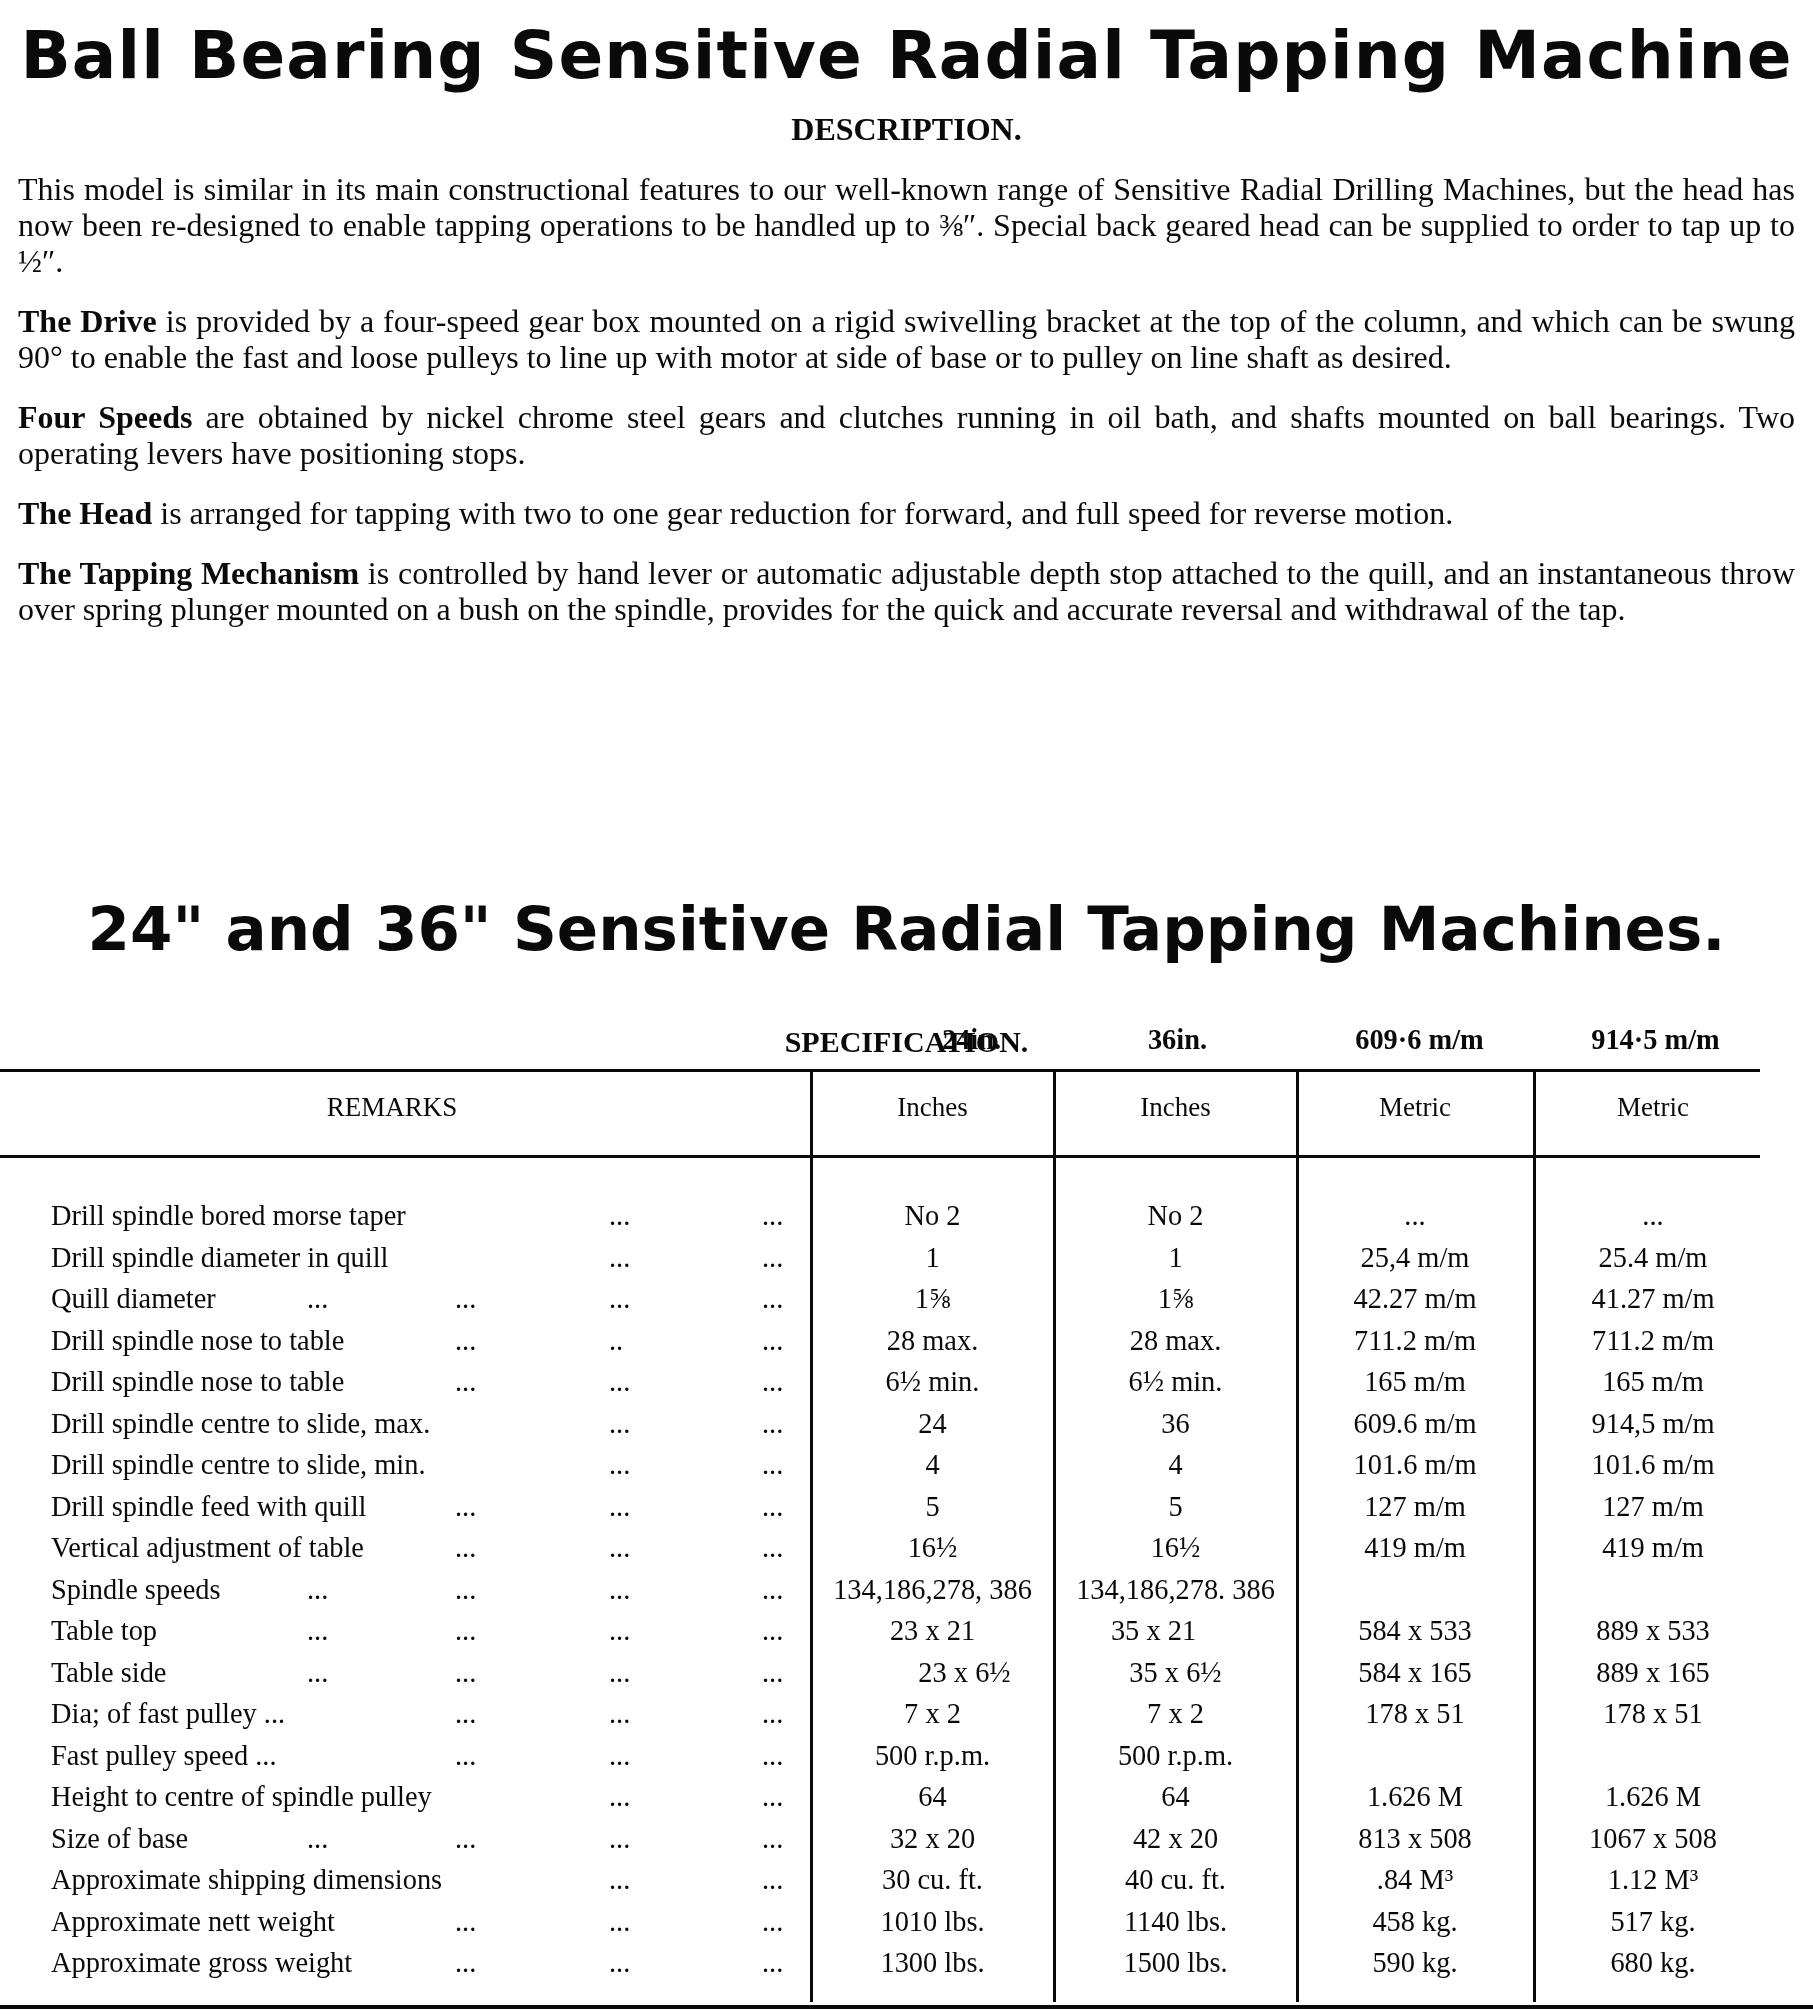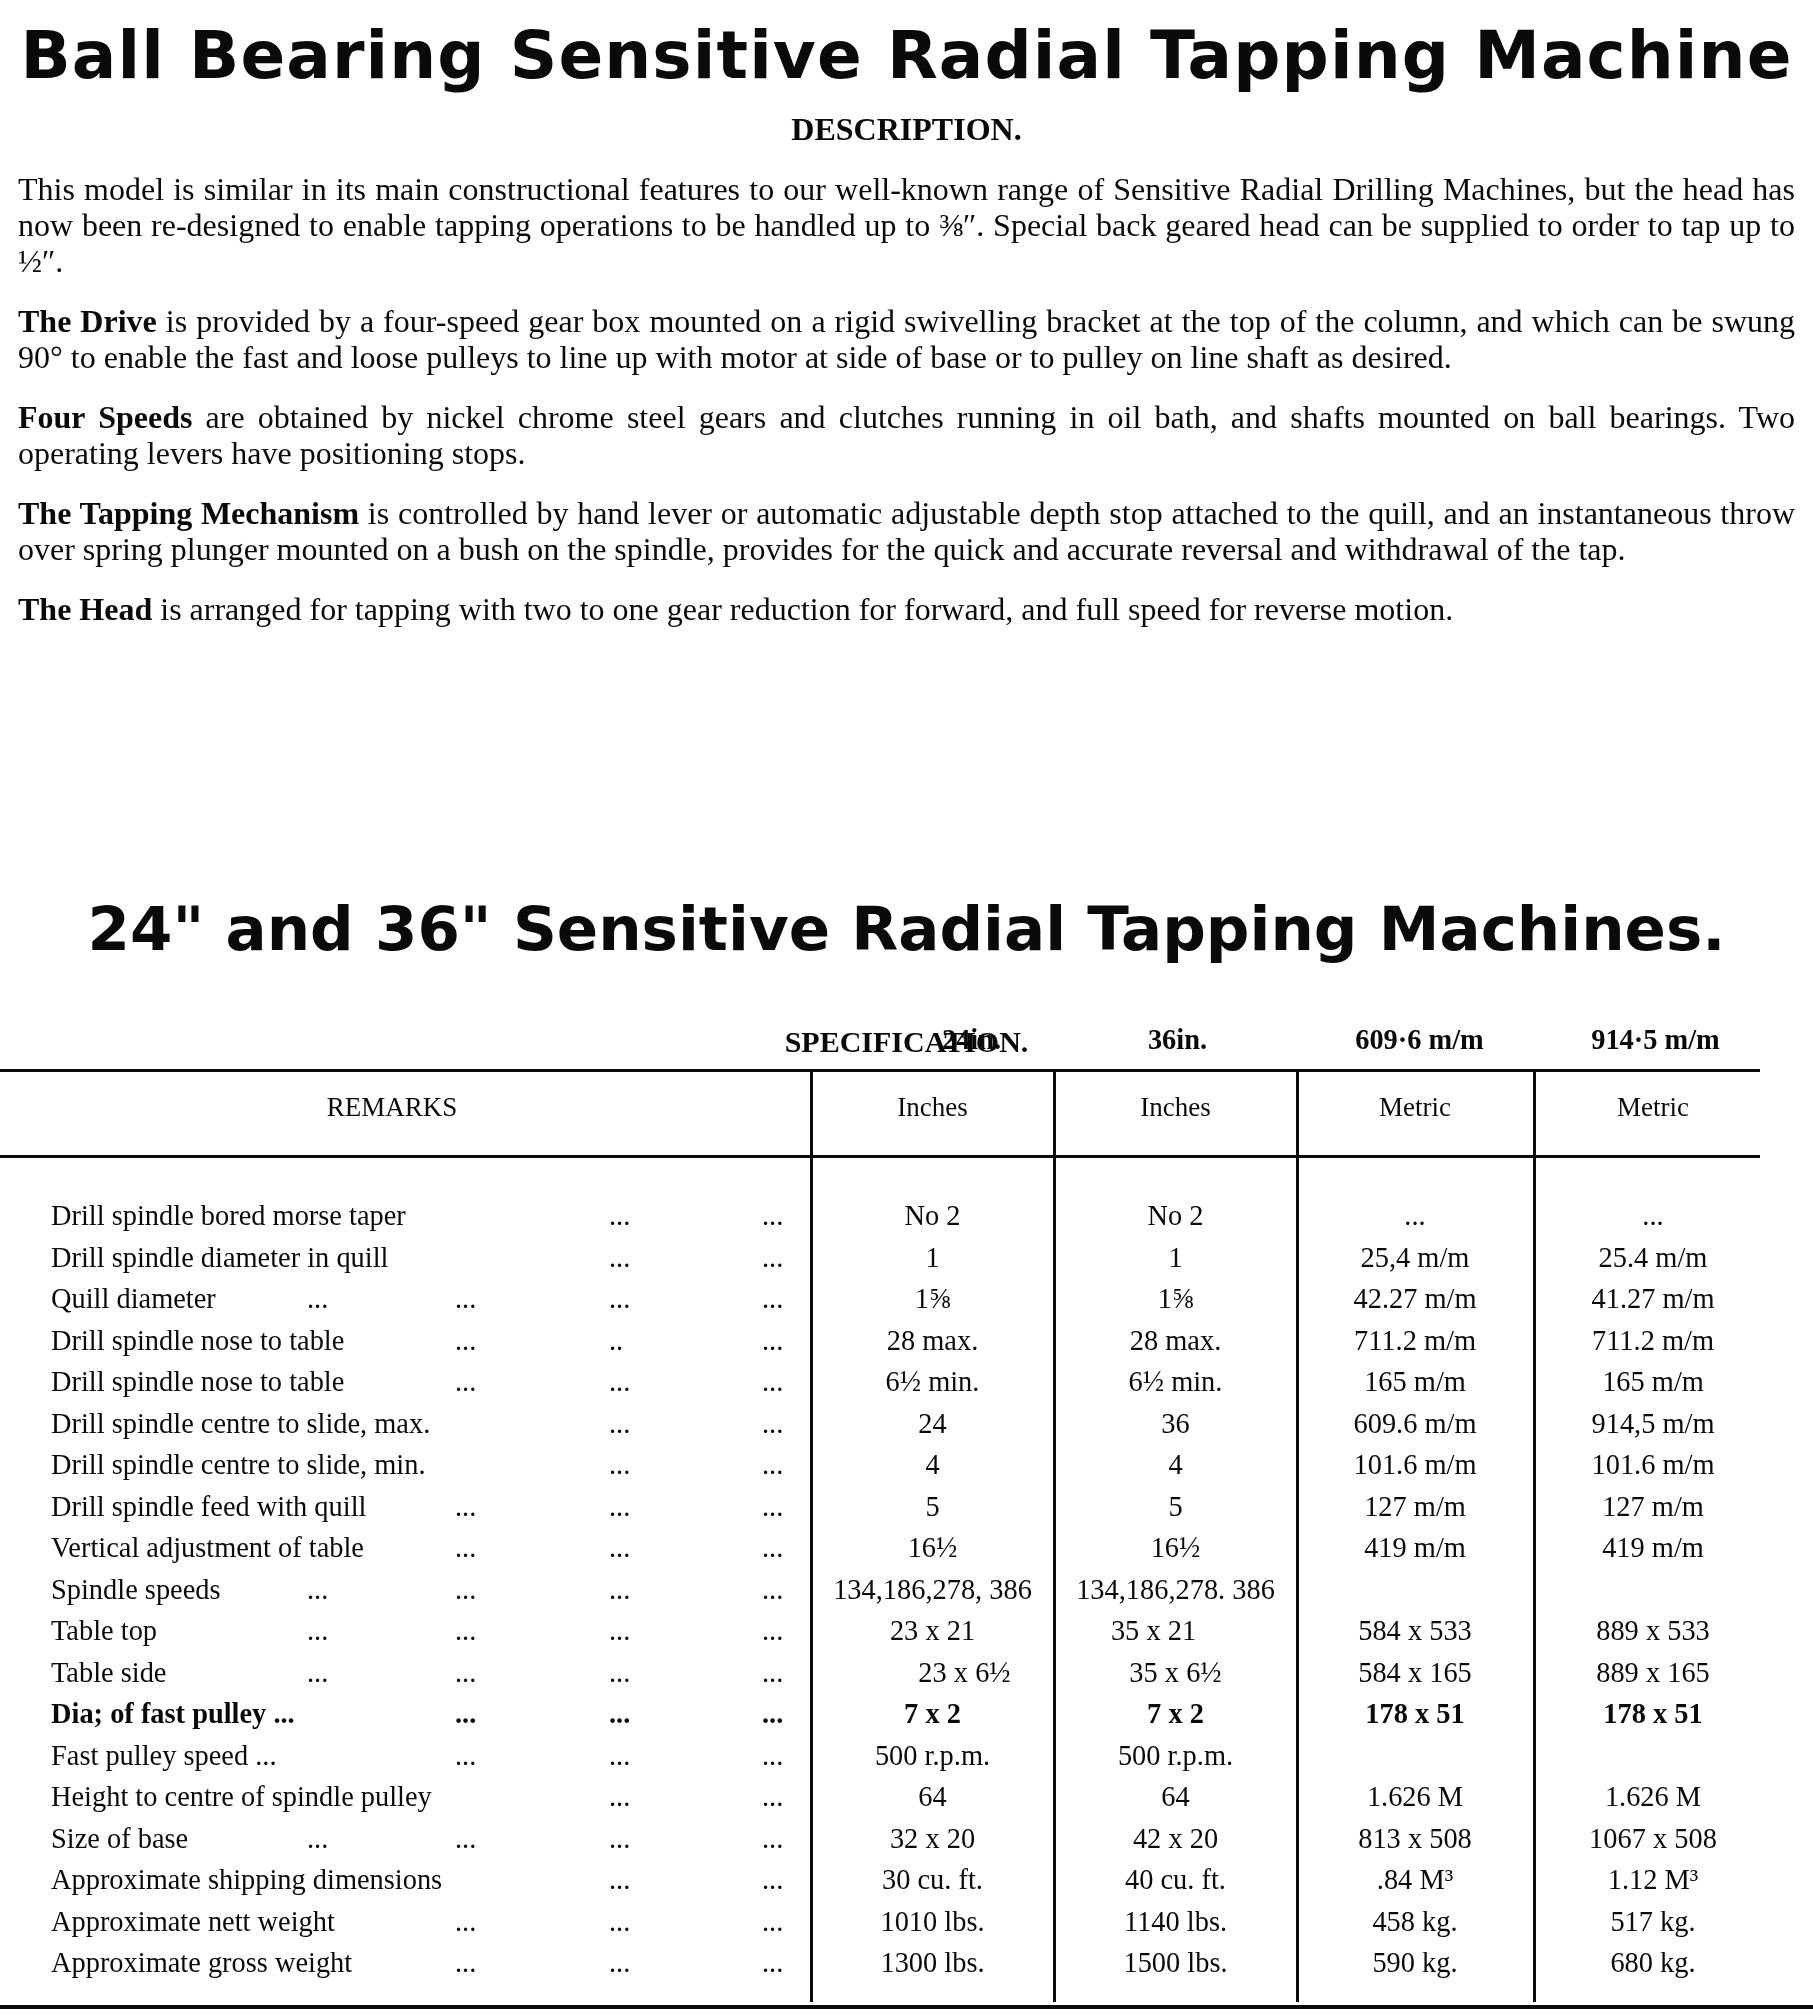--- a/index.html
+++ b/index.html
@@ -45,22 +45,22 @@
 </head>
 <body>
 
 <div class="title">Ball Bearing Sensitive Radial Tapping Machine</div>
 <div class="subhead" style="top:111px">DESCRIPTION.</div>
 
 <div class="desc" id="desc">
     <p class="para"><span>This model is similar in its main constructional features to our well-known range of Sensitive Radial Drilling Machines, but the head has now been re-designed to enable tapping operations to be handled up to ⅜″. Special back geared head can be supplied to order to tap up to ½″.</span></p>
     <p class="para"><b>The Drive</b><span> is provided by a four-speed gear box mounted on a rigid swivelling bracket at the top of the column, and which can be swung 90° to enable the fast and loose pulleys to line up with motor at side of base or to pulley on line shaft as desired.</span></p>
     <p class="para"><b>Four Speeds</b><span> are obtained by nickel chrome steel gears and clutches running in oil bath, and shafts mounted on ball bearings. Two operating levers have positioning stops.</span></p>
+    <p class="para"><b>The Head</b><span> is arranged for tapping with two to one gear reduction for forward, and full speed for reverse motion.</span></p>
     <p class="para"><b>The Tapping Mechanism</b><span> is controlled by hand lever or automatic adjustable depth stop attached to the quill, and an instantaneous throw over spring plunger mounted on a bush on the spindle, provides for the quick and accurate reversal and withdrawal of the tap.</span></p>
-    <p class="para"><b>The Head</b><span> is arranged for tapping with two to one gear reduction for forward, and full speed for reverse motion.</span></p>
   </div>
 
 <div class="title2">24" and 36" Sensitive Radial Tapping Machines.</div>
 <div class="subhead" style="top:1025px; font-size:30px">SPECIFICATION.</div>
 
 <div class="colhead" style="left:852px; width:239px">24in.</div>
 <div class="colhead" style="left:1058px; width:239px">36in.</div>
 <div class="colhead" style="left:1300px; width:239px">609·6 m/m</div>
 <div class="colhead" style="left:1536px; width:239px">914·5 m/m</div>
 
@@ -192,21 +192,21 @@
       <span class="lbl">Table side</span>
       <span class="dots" style="left: 307px;">...</span>
       <span class="dots" style="left: 455px;">...</span>
       <span class="dots" style="left: 609px;">...</span>
       <span class="dots" style="left: 762px;">...</span>
       <span class="cell" style="left: 813px; width: 239px; padding-left: 32px;">23 x 6½</span>
       <span class="cell" style="left: 1056px; width: 239px;">35 x 6½</span>
       <span class="cell" style="left: 1298px; width: 234px;">584 x 165</span>
       <span class="cell" style="left: 1536px; width: 234px;">889 x 165</span>
     </div>
-    <div class="row" style="top: 1698px; font-weight: bold;">
+    <div class="row" style="top: 1698px;">
       <span class="lbl">Dia; of fast pulley ...</span>
       <span class="dots" style="left: 455px;">...</span>
       <span class="dots" style="left: 609px;">...</span>
       <span class="dots" style="left: 762px;">...</span>
       <span class="cell" style="left: 813px; width: 239px;">7 x 2</span>
       <span class="cell" style="left: 1056px; width: 239px;">7 x 2</span>
       <span class="cell" style="left: 1298px; width: 234px;">178 x 51</span>
       <span class="cell" style="left: 1536px; width: 234px;">178 x 51</span>
     </div>
     <div class="row" style="top: 1740px;">

